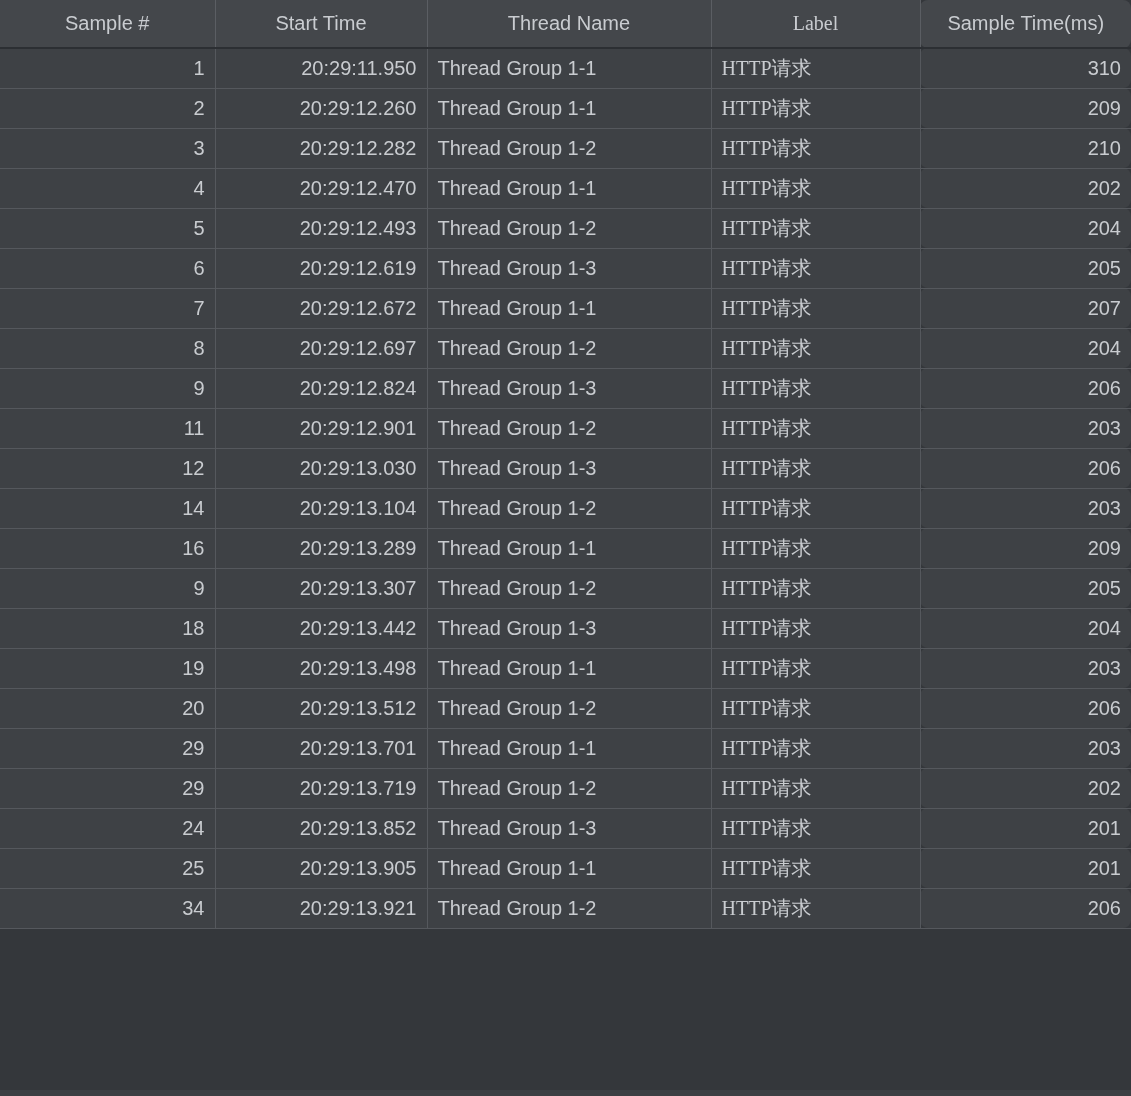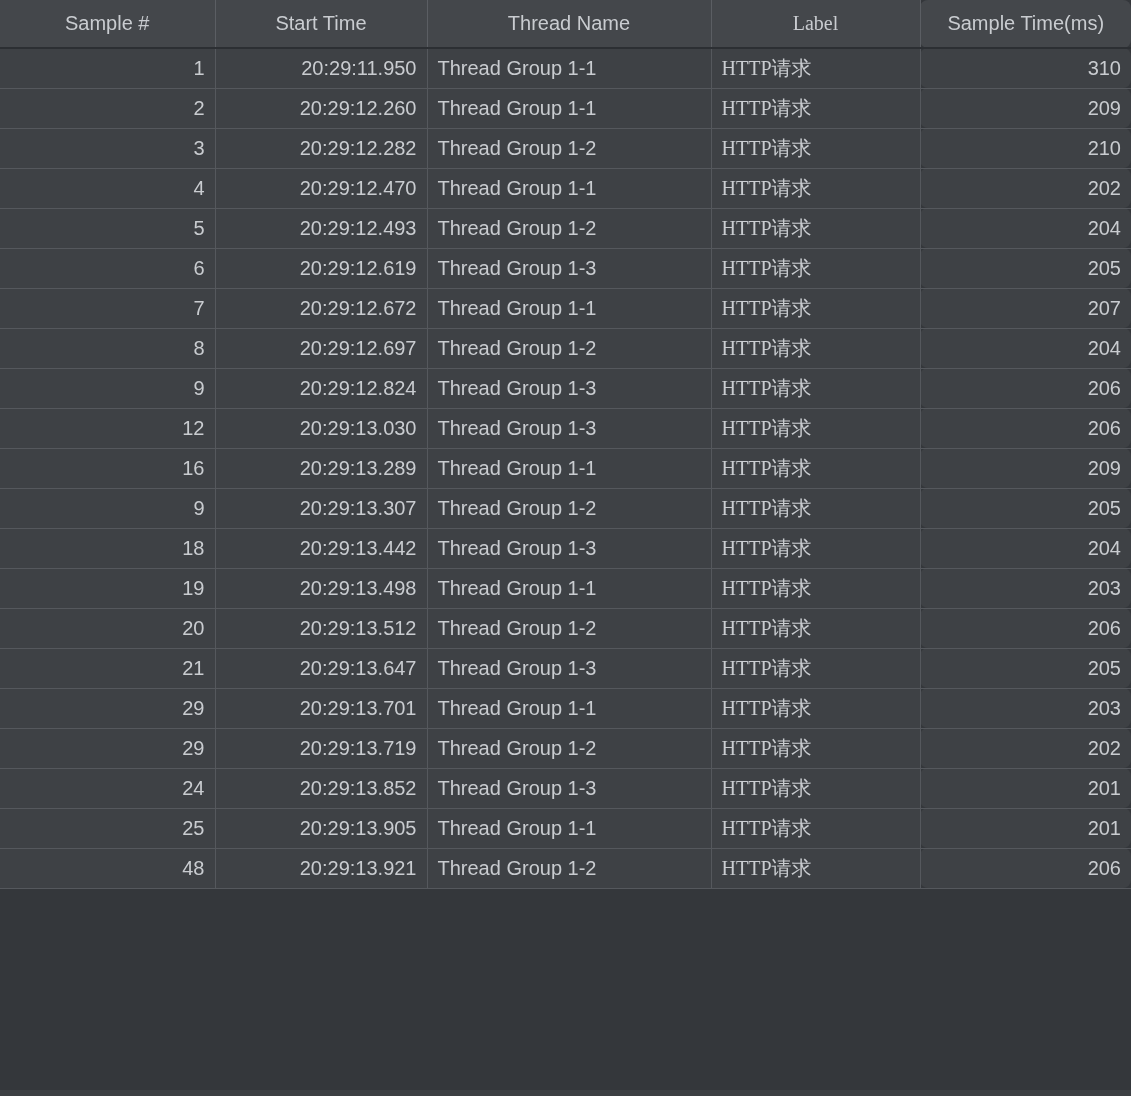--- a/index.html
+++ b/index.html
@@ -163,27 +163,41 @@
           <td class="col-time">204</td>
         </tr>
         <tr class="data-row">
           <td class="col-sample">9</td>
           <td class="col-start">20:29:12.824</td>
           <td class="col-thread">Thread Group 1-3</td>
           <td class="col-label">HTTP请求</td>
           <td class="col-time">206</td>
         </tr>
         <tr class="data-row">
+          <td class="col-sample">11</td>
+          <td class="col-start">20:29:12.901</td>
+          <td class="col-thread">Thread Group 1-2</td>
+          <td class="col-label">HTTP请求</td>
+          <td class="col-time">203</td>
+        </tr>
+        <tr class="data-row">
           <td class="col-sample">12</td>
           <td class="col-start">20:29:13.030</td>
           <td class="col-thread">Thread Group 1-3</td>
           <td class="col-label">HTTP请求</td>
           <td class="col-time">206</td>
         </tr>
         <tr class="data-row">
+          <td class="col-sample">14</td>
+          <td class="col-start">20:29:13.104</td>
+          <td class="col-thread">Thread Group 1-2</td>
+          <td class="col-label">HTTP请求</td>
+          <td class="col-time">203</td>
+        </tr>
+        <tr class="data-row">
           <td class="col-sample">16</td>
           <td class="col-start">20:29:13.289</td>
           <td class="col-thread">Thread Group 1-1</td>
           <td class="col-label">HTTP请求</td>
           <td class="col-time">209</td>
         </tr>
         <tr class="data-row">
           <td class="col-sample">9</td>
           <td class="col-start">20:29:13.307</td>
           <td class="col-thread">Thread Group 1-2</td>
@@ -205,27 +219,20 @@
           <td class="col-time">203</td>
         </tr>
         <tr class="data-row">
           <td class="col-sample">20</td>
           <td class="col-start">20:29:13.512</td>
           <td class="col-thread">Thread Group 1-2</td>
           <td class="col-label">HTTP请求</td>
           <td class="col-time">206</td>
         </tr>
         <tr class="data-row">
-          <td class="col-sample">21</td>
-          <td class="col-start">20:29:13.647</td>
-          <td class="col-thread">Thread Group 1-3</td>
-          <td class="col-label">HTTP请求</td>
-          <td class="col-time">205</td>
-        </tr>
-        <tr class="data-row">
           <td class="col-sample">29</td>
           <td class="col-start">20:29:13.701</td>
           <td class="col-thread">Thread Group 1-1</td>
           <td class="col-label">HTTP请求</td>
           <td class="col-time">203</td>
         </tr>
         <tr class="data-row">
           <td class="col-sample">29</td>
           <td class="col-start">20:29:13.719</td>
           <td class="col-thread">Thread Group 1-2</td>
@@ -240,21 +247,21 @@
           <td class="col-time">201</td>
         </tr>
         <tr class="data-row">
           <td class="col-sample">25</td>
           <td class="col-start">20:29:13.905</td>
           <td class="col-thread">Thread Group 1-1</td>
           <td class="col-label">HTTP请求</td>
           <td class="col-time">201</td>
         </tr>
         <tr class="data-row">
-          <td class="col-sample">48</td>
+          <td class="col-sample">34</td>
           <td class="col-start">20:29:13.921</td>
           <td class="col-thread">Thread Group 1-2</td>
           <td class="col-label">HTTP请求</td>
           <td class="col-time">206</td>
         </tr>
       </tbody>
   </table>
   <div class="table-footer-space"></div>
 </div>
 

